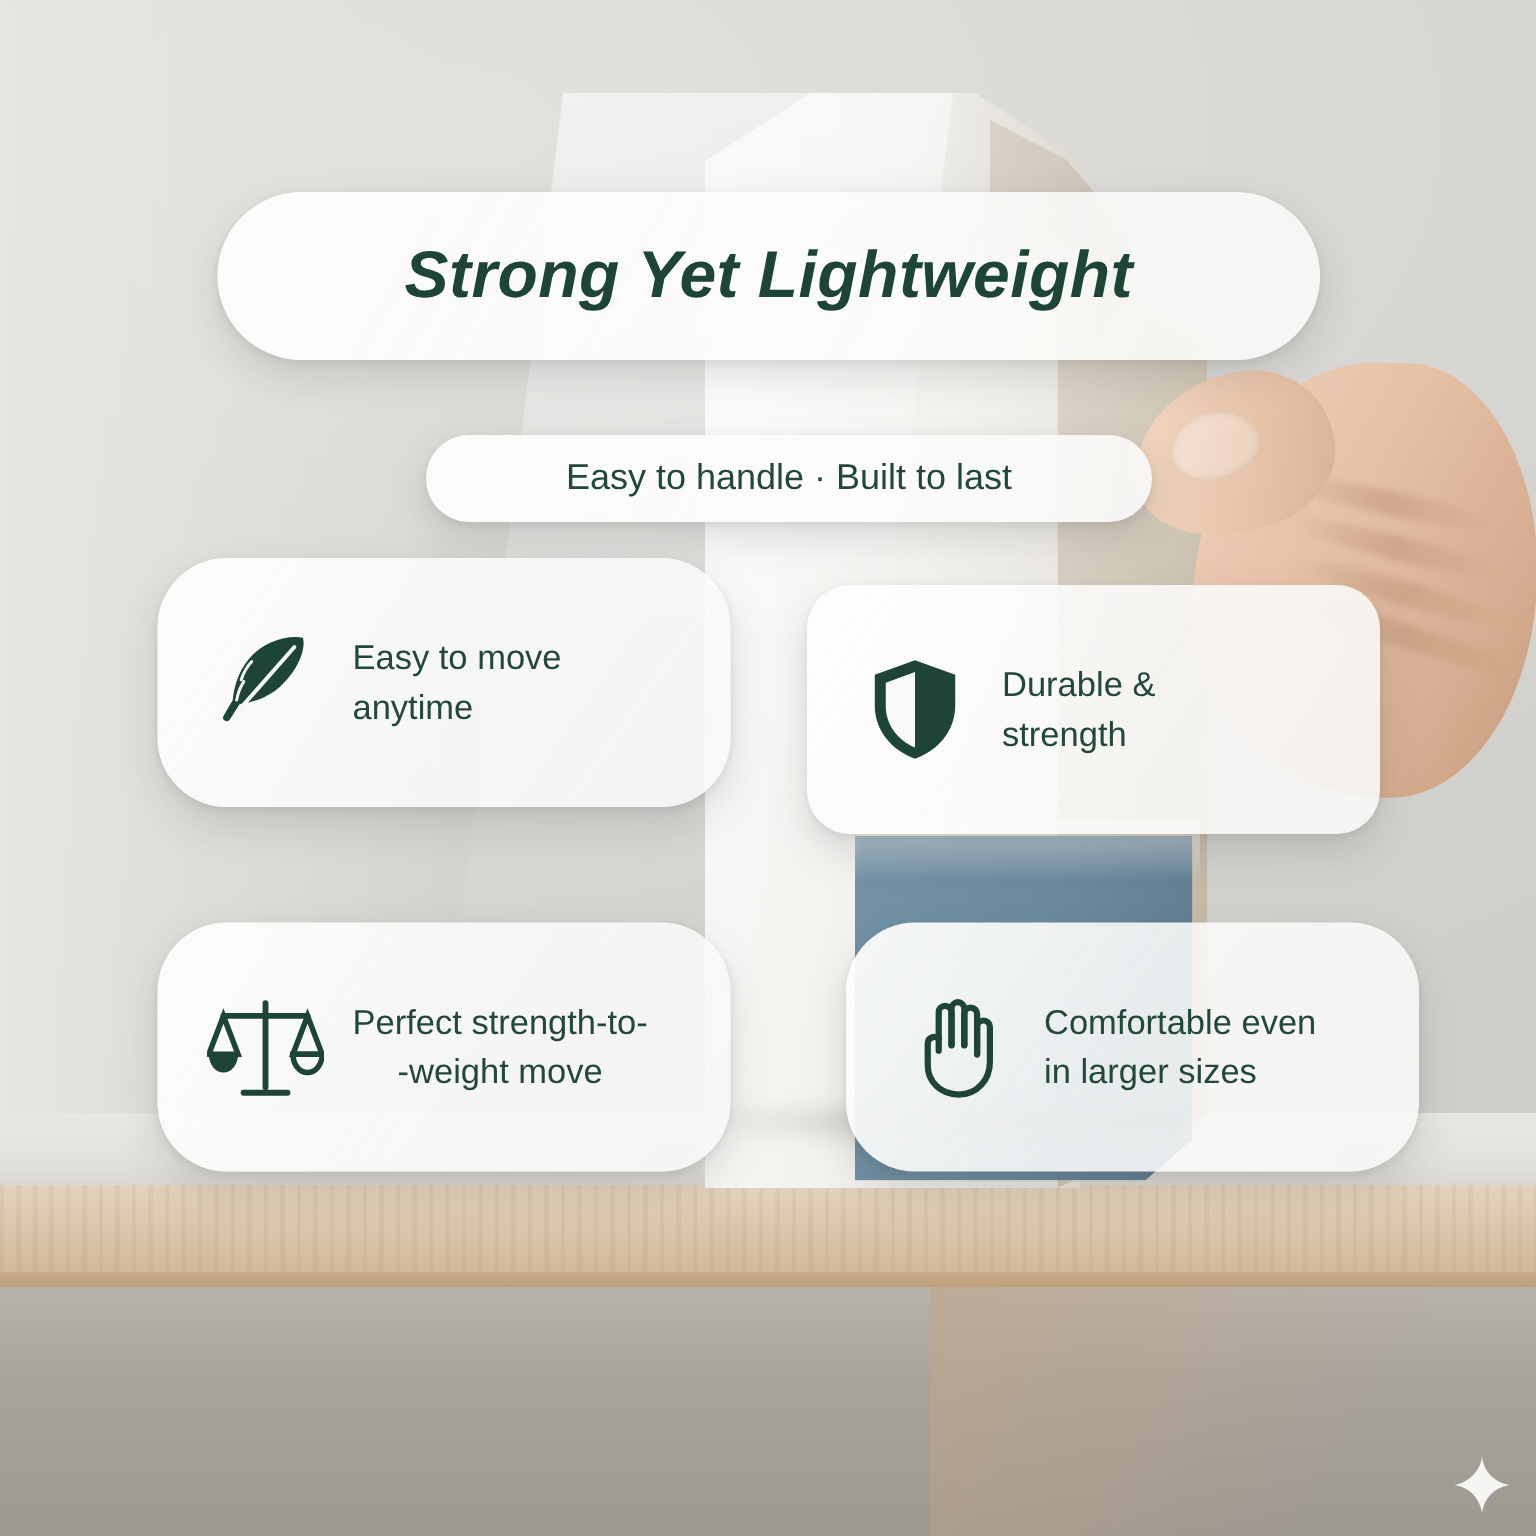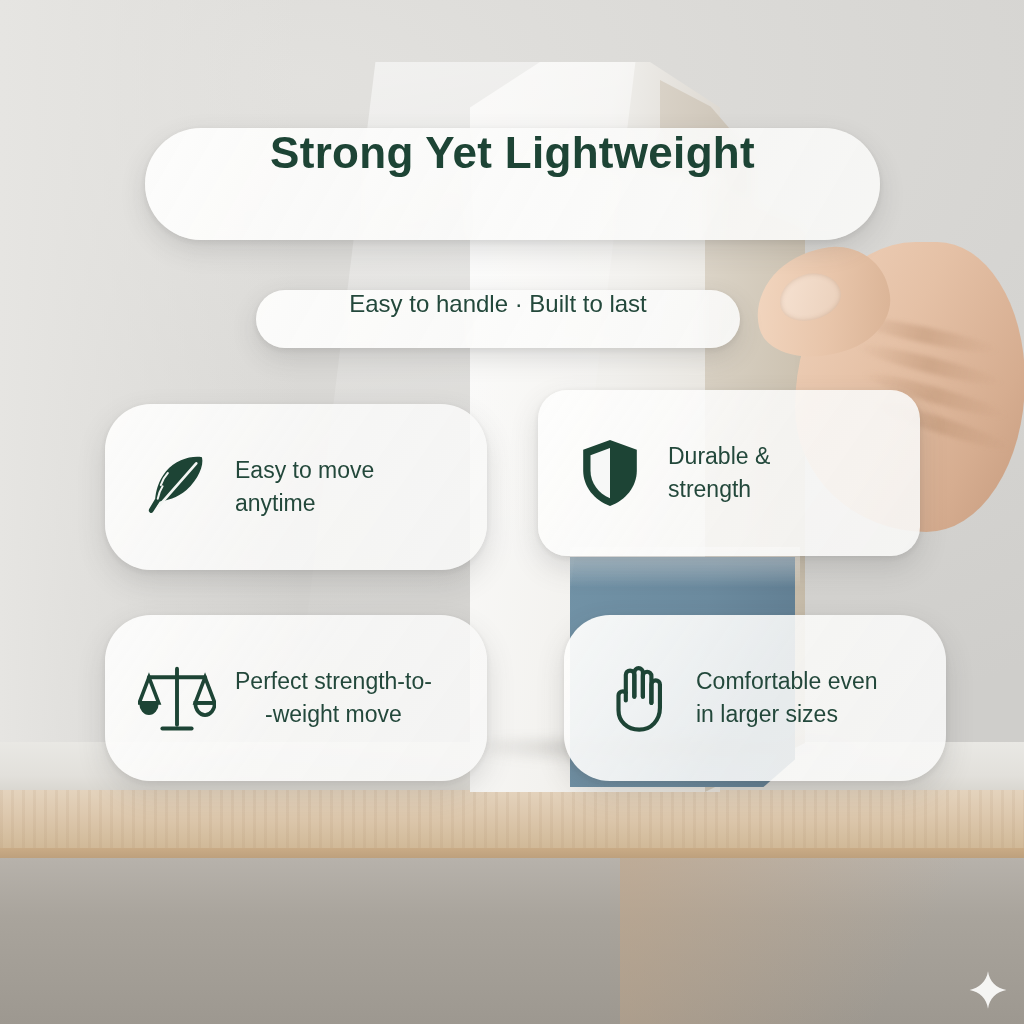--- a/index.html
+++ b/index.html
@@ -127,44 +127,45 @@
   
   .panel{
     position:absolute;
     background:rgba(252,252,251,.93);
     box-shadow:0 10px 26px rgba(70,70,70,.16), 0 2px 6px rgba(70,70,70,.10);
     backdrop-filter:blur(6px);
   }
 
   #title-pill{
     left:145px;top:128px;width:735px;height:112px;border-radius:56px;
-    display:flex;align-items:flex-start;justify-content:center;
+    display:flex;align-items:center;justify-content:center;
     background:linear-gradient(120deg, rgba(253,253,252,.96) 0%, rgba(250,250,249,.90) 55%, rgba(248,248,246,.93) 100%);
+    font-style:italic;
   }
   #title-text{
     font-size:44px;font-weight:bold;color:#1d4435;letter-spacing:.3px;
     white-space:nowrap;
   }
 
   #subtitle-pill{
-    left:256px;top:290px;width:484px;height:58px;border-radius:29px;
-    display:flex;align-items:flex-start;justify-content:center;
+    left:284px;top:290px;width:484px;height:58px;border-radius:29px;
+    display:flex;align-items:center;justify-content:center;
     background:linear-gradient(120deg, rgba(253,253,252,.95) 0%, rgba(249,249,248,.90) 100%);
   }
   #subtitle-text{font-size:24px;color:#23483b;white-space:nowrap;}
 
   .card{
     position:absolute;width:382px;height:166px;border-radius:46px;
     display:flex;align-items:center;
     padding:0 26px 0 30px;
     box-sizing:border-box;
     background:linear-gradient(125deg, rgba(253,253,252,.95) 0%, rgba(250,250,249,.88) 50%, rgba(247,247,246,.90) 100%);
     box-shadow:0 12px 28px rgba(70,70,70,.17), 0 2px 6px rgba(70,70,70,.10);
   }
-  #card-0{left:105px;top:404px;}
+  #card-0{left:105px;top:372px;}
   #card-1{left:538px;top:390px;border-radius:29px;}
   #card-2{left:105px;top:615px;text-align:center;}
   #card-3{left:564px;top:615px;padding-left:32px;}
 
   .card-icon{
     width:84px;height:84px;flex:0 0 84px;
     display:flex;align-items:center;justify-content:center;
     margin-right:16px;
   }
   .card-icon svg{width:78px;height:78px;display:block;}

